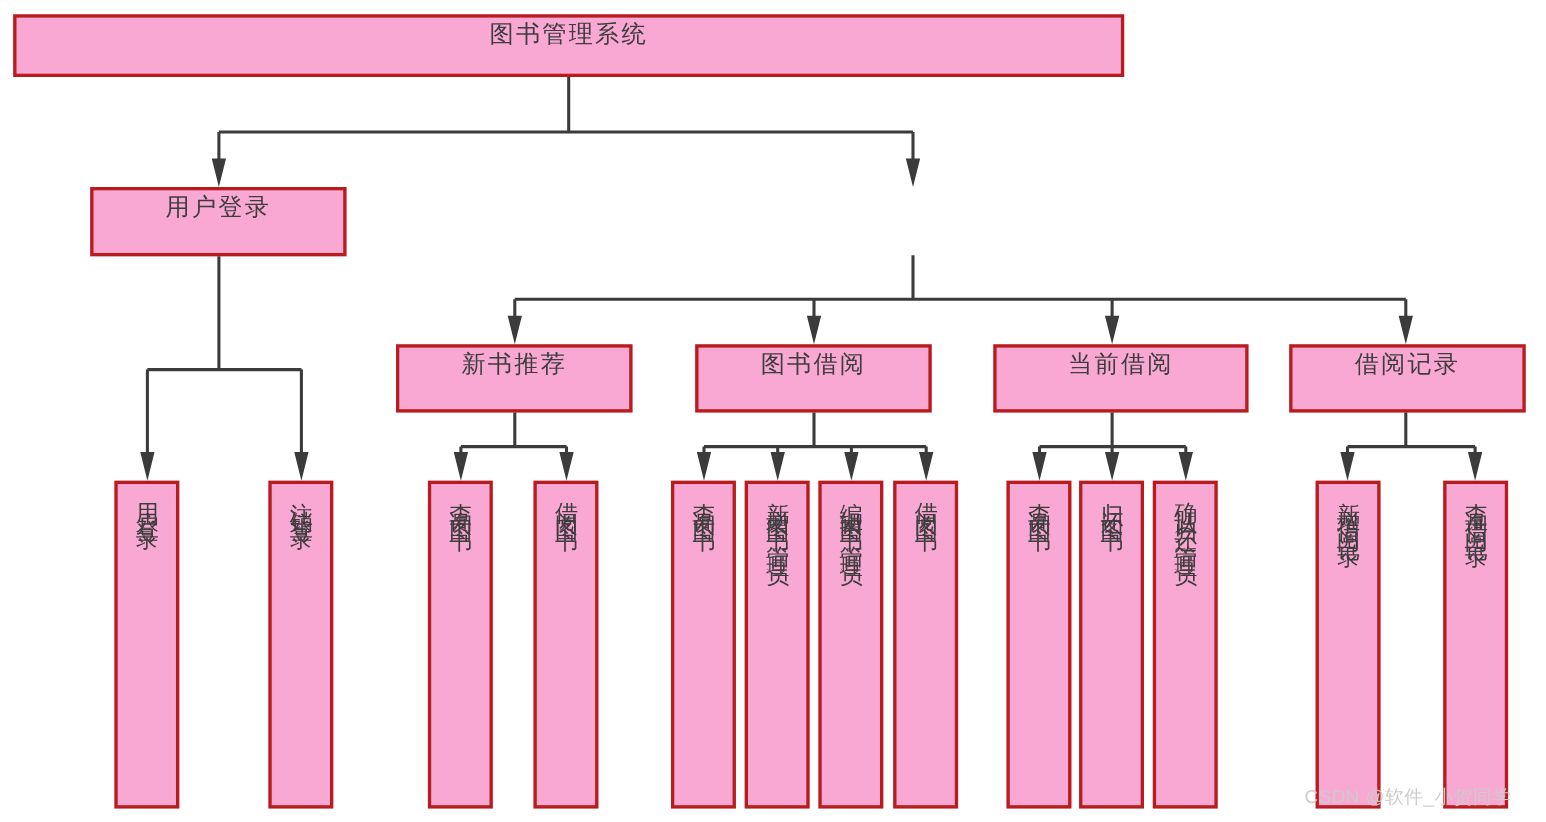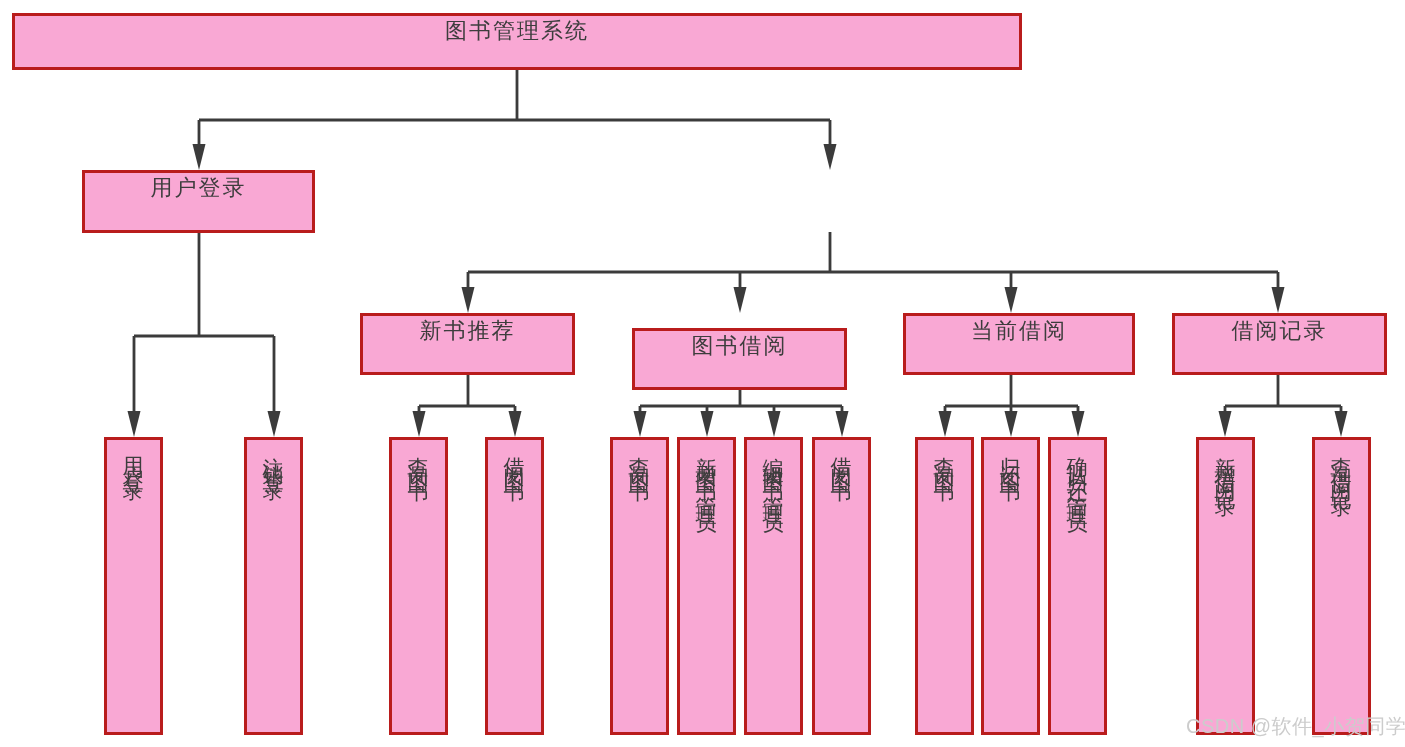--- a/index.html
+++ b/index.html
@@ -26,21 +26,21 @@
     writing-mode:vertical-rl;
     text-orientation:mixed;
     font-size:21px;
     line-height:1;
     letter-spacing:8px;
     white-space:nowrap;
   }
   .watermark{
     position:absolute;
     left:1186px;top:713px;
-    font-size:20px;
+    font-size:17px;
     letter-spacing:0.5px;
     color:#cccccc;
     white-space:nowrap;
     z-index:6;
   }
 </style>
 </head>
 <body>
 
 <div class="canvas">
@@ -66,21 +66,21 @@
     <span>图书管理系统</span>
   </div>
 
   <div class="box h-box" style="left:82px;top:170px;width:233px;height:63px">
     <span>用户登录</span>
   </div>
 
   <div class="box h-box" style="left:360px;top:313px;width:215px;height:62px">
     <span>新书推荐</span>
   </div>
-  <div class="box h-box" style="left:632px;top:328px;width:215px;height:62px">
+  <div class="box h-box" style="left:632px;top:313px;width:215px;height:62px">
     <span>图书借阅</span>
   </div>
   <div class="box h-box" style="left:903px;top:313px;width:232px;height:62px">
     <span>当前借阅</span>
   </div>
   <div class="box h-box" style="left:1172px;top:313px;width:215px;height:62px">
     <span>借阅记录</span>
   </div>
 
   <div class="box v-box" style="left:104px;top:437px;width:59px;height:298px">

